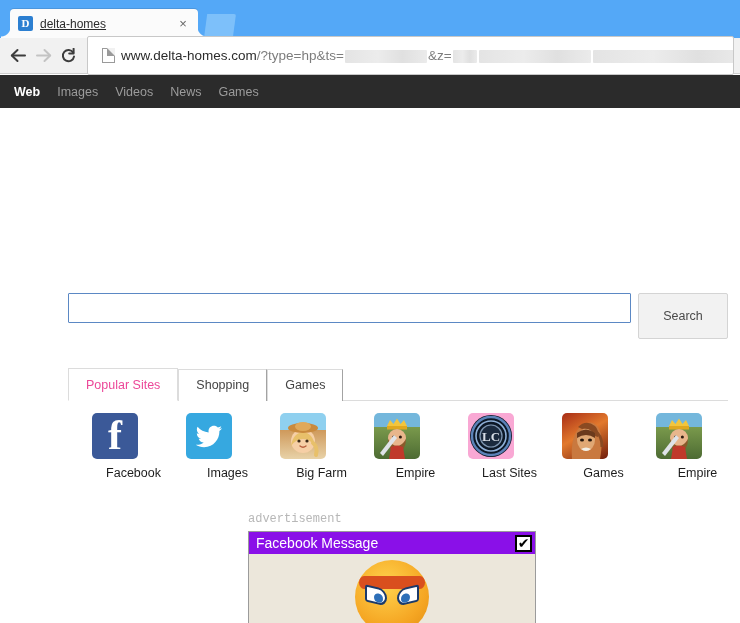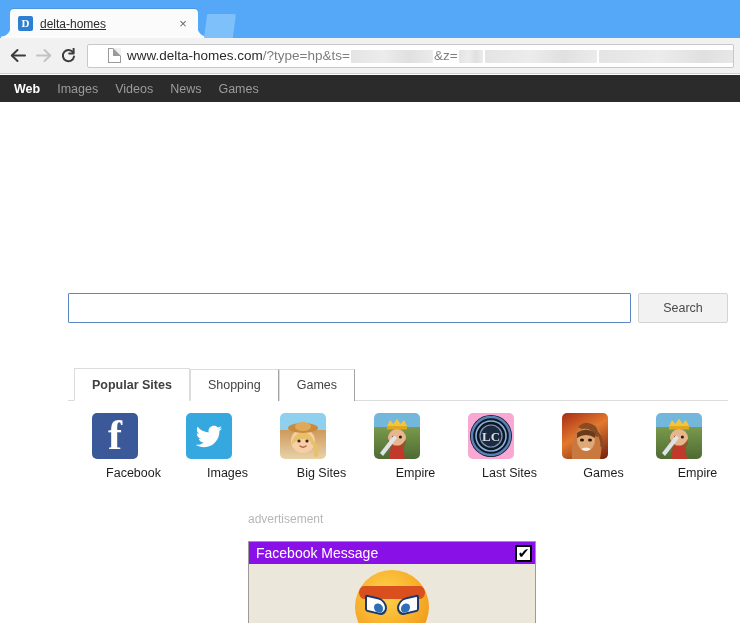--- a/index.html
+++ b/index.html
@@ -58,23 +58,23 @@
     border-bottom:1px solid #cfcfcf;
     display:flex;align-items:center;padding:0 6px;
     box-sizing:border-box;position:relative;
   }
   .navbtn{
     width:25px;height:25px;display:flex;align-items:center;justify-content:center;
     flex:0 0 auto;
   }
   .navbtn svg{display:block;}
   .omnibox{
-    flex:1 1 auto;height:24px;background:#fff;
+    flex:1 1 auto;height:39px;background:#fff;
     border:1px solid #c8c8c8;border-radius:2px;
-    display:flex;align-items:center;padding:0 20px;margin-left:6px;
+    display:flex;align-items:center;padding:0 14px;margin-left:6px;
     box-sizing:border-box;overflow:hidden;position:relative;
   }
   .page-icon{
     width:11px;height:13px;flex:0 0 auto;margin-right:6px;
     border:1px solid #9a9a9a;background:#fff;position:relative;
     border-top-right-radius:0;
   }
   .page-icon:after{
     content:"";position:absolute;right:-1px;top:-1px;border-width:4px;
     border-style:solid;border-color:#f1f1f1 #f1f1f1 #9a9a9a #9a9a9a;
@@ -90,59 +90,58 @@
     background:linear-gradient(90deg,#e4e4e4,#ececec 40%,#e0e0e0 70%,#ebebeb);
     filter:blur(0.6px);
   }
 
   
   .page{
     position:absolute;left:0;top:75px;width:740px;height:548px;
     background:#fff;overflow:hidden;
   }
   .topnav{
-    height:27px;background:#2b2b2b;display:flex;align-items:center;
+    height:33px;background:#2b2b2b;display:flex;align-items:center;
     padding-left:14px;position:relative;box-sizing:border-box;
   }
   .topnav a{
     font-size:12.5px;color:#9b9b9b;margin-right:17px;text-decoration:none;
     white-space:nowrap;
   }
   .topnav a.active{color:#ffffff;font-weight:bold;}
 
   .searchrow{
     position:absolute;left:68px;top:218px;width:660px;height:30px;
     display:flex;
   }
   .searchinput{
     width:563px;height:30px;border:1px solid #5b88c4;background:#fff;
     box-sizing:border-box;outline:none;font-size:13px;padding:0 6px;
     color:#222;font-family:"Liberation Sans",sans-serif;border-radius:1px;
   }
   .searchbtn{
-    margin-left:7px;width:90px;height:30px;background:#f2f2f2;
+    margin-left:7px;width:90px;height:46px;background:#f2f2f2;
     border:1px solid #d4d4d4;border-radius:2px;font-size:12.5px;color:#4a4a4a;
     font-family:"Liberation Sans",sans-serif;cursor:pointer;
   }
 
   .tabstrip{
     position:absolute;left:68px;top:293px;width:660px;height:33px;
     border-bottom:1px solid #dcdcdc;display:flex;align-items:flex-end;
     box-sizing:border-box;
   }
   .ptab{
     height:33px;line-height:32px;padding:0 17px;font-size:12.5px;color:#444;
     border:1px solid transparent;border-bottom:none;box-sizing:border-box;
     background:transparent;white-space:nowrap;
   }
   .ptab.active{
-    color:#404040;font-weight:bold;background:#fff;
+    color:#ec4899;font-weight:normal;background:#fff;
     border-color:#dcdcdc;border-bottom:1px solid #fff;
     margin-bottom:-1px;
-    margin-left:6px;
   }
   .ptab.plain{border-left:1px solid #dcdcdc;border-right:1px solid #a3a3a3;
     border-top:1px solid #dcdcdc;background:#fff;margin-bottom:-1px;height:32px;line-height:31px;}
 
   .tiles{
     position:absolute;left:68px;top:338px;width:660px;height:75px;
     display:flex;
   }
   .tile{
     width:94px;display:flex;flex-direction:column;align-items:center;
@@ -168,22 +167,22 @@
   .ico-tw{background:#36a8e0;}
   .ico-bf{background:linear-gradient(#8fd0ef 0%,#8fd0ef 38%,#cf9a5c 38%,#e8d2a8 100%);}
   .ico-emp{background:linear-gradient(#74b7dc 0%,#74b7dc 30%,#7a9a4c 30%,#4d6b33 100%);}
   .ico-lc{background:#f9a8d4;}
   .ico-sp{background:linear-gradient(150deg,#a82d16,#e2792d 45%,#701d0c);}
 
   .advert{
     position:absolute;left:248px;top:437px;width:288px;
   }
   .advert .adlabel{
-    font-size:12px;color:#b7b7b7;margin-bottom:15px;
-    font-family:Liberation Sans, sans-serif;
+    font-size:12px;color:#b7b7b7;margin-bottom:5px;
+    font-family:Liberation Mono, monospace;
   }
   .adbox{
     width:288px;border:1px solid #9b9b9b;box-sizing:border-box;background:#ece7db;
   }
   .adhead{
     background:#8a10e8;height:22px;display:flex;align-items:center;
     justify-content:space-between;padding:0 3px 0 7px;box-sizing:border-box;
   }
   .adhead .t{
     color:#fff;font-size:14px;font-family:"Liberation Sans",sans-serif;
@@ -304,21 +303,21 @@
             <circle cx="23" cy="28" r="12" fill="#f6cfa6"></circle>
             <path d="M11 33 Q13 20 23 19 Q33 20 35 33 Q30 26 23 26 Q16 26 11 33z" fill="#e8c06a"></path>
             <ellipse cx="23" cy="15" rx="15" ry="5" fill="#c98a3d"></ellipse>
             <ellipse cx="23" cy="13.5" rx="8" ry="4.5" fill="#e0a95a"></ellipse>
             <circle cx="19" cy="28" r="1.6" fill="#3c2a18"></circle>
             <circle cx="27" cy="28" r="1.6" fill="#3c2a18"></circle>
             <path d="M20 33 Q23 35.5 26 33" stroke="#b8603f" stroke-width="1.4" fill="none" stroke-linecap="round"></path>
             <path d="M33 30 Q38 34 36 42" stroke="#e8c06a" stroke-width="4" fill="none" stroke-linecap="round"></path>
           </svg>
         </span>
-        <span class="lbl">Big Sites</span>
+        <span class="lbl">Big Farm</span>
       </a>
 
       <a href="#" class="tile">
         <span class="ico ico-emp">
           <svg width="46" height="46" viewBox="0 0 46 46" aria-hidden="true">
             <path d="M13 13 L16 7 L19.5 11 L23 5.5 L26.5 11 L30 7 L33 13 Z" fill="#f2c53d"></path>
             <rect x="13" y="13" width="20" height="3.5" fill="#e0a81f"></rect>
             <circle cx="23" cy="25" r="9" fill="#e8b68c"></circle>
             <path d="M14 26 Q14 38 23 40 Q32 38 32 26 Q28 33 23 33 Q18 33 14 26z" fill="#8a5a2b"></path>
             <circle cx="19.6" cy="24" r="1.5" fill="#2b1a10"></circle>

